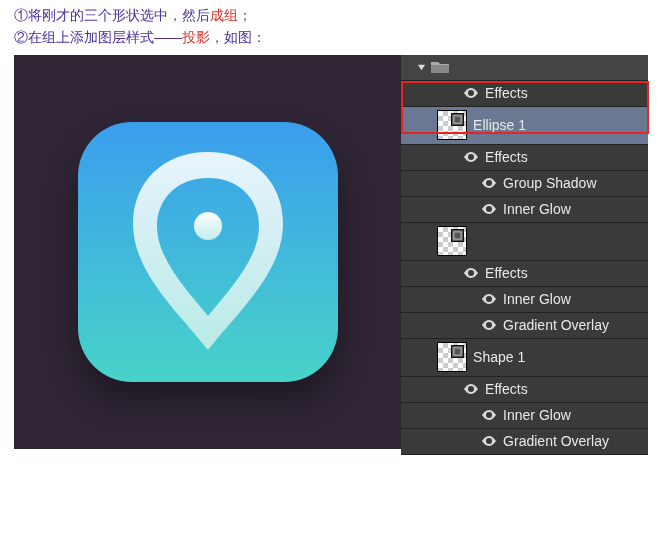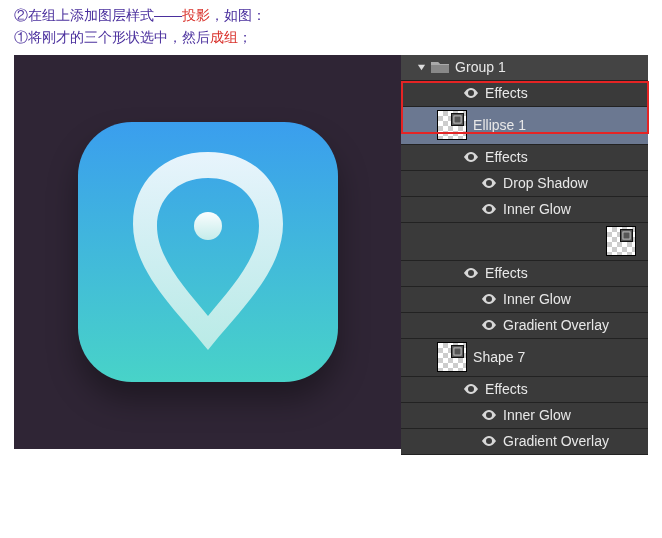--- a/index.html
+++ b/index.html
@@ -54,21 +54,21 @@
     font-size: 14px;
   }
   .layer-row {
     display: flex;
     align-items: center;
     height: 26px;
     border-bottom: 1px solid #222;
     position: relative;
     padding-right: 6px;
   }
-  .layer-row.tall { height: 38px; justify-content: space-between; }
+  .layer-row.tall { height: 38px; }
   .layer-row.group { background: #444; }
   .layer-row.selected { background: #6b7891; }
   .layer-row.effects { background: #3a3a3a; }
   .layer-row .indent { flex-shrink: 0; }
   .eye-icon {
     width: 16px; height: 16px; margin-right: 6px;
     display: inline-flex; align-items:center; justify-content:center;
     flex-shrink:0;
   }
   .eye-icon svg { width: 14px; height: 10px; }
@@ -106,24 +106,24 @@
     border: 2px solid #e52424;
     pointer-events: none;
   }
   .layers-wrap { position: relative; }
 </style>
 </head>
 <body>
 
 <div class="instructions">
   <div>
-    <span>②在组上添加图层样式——</span><span class="highlight-red">投影</span><span>，如图：</span>
+    <span>①将刚才的三个形状选中，然后</span><span class="highlight-red">成组</span><span>；</span>
   </div>
   <div>
-    <span>①将刚才的三个形状选中，然后</span><span class="highlight-red">成组</span><span>；</span>
+    <span>②在组上添加图层样式——</span><span class="highlight-red">投影</span><span>，如图：</span>
   </div>
 </div>
 
 <div class="content-area">
 
   <div class="preview-panel">
     <div class="rounded-icon">
       <svg class="pin-svg" viewBox="0 0 170 220">
         <defs>
           <linearGradient id="pg" x1="0" y1="0" x2="0" y2="1">
@@ -160,21 +160,20 @@
         <svg viewBox="0 0 10 10">
             <polygon points="1,2 9,2 5,8" fill="#ddd"></polygon>
           </svg>
       </span>
       <span class="folder-icon">
         <svg viewBox="0 0 18 14">
             <path d="M0 2h7l2 2h9v9H0z" fill="#888"></path>
             <path d="M0 2h7l2 2h9v1H0z" fill="#aaa"></path>
           </svg>
       </span>
-      <span class="label">Group 1</span>
     </div>
 
     <div class="layer-row effects">
       <span class="indent" style="width:62px"></span>
       <span class="eye-icon">
         <svg viewBox="0 0 14 10">
             <path d="M7 0C3 0 0 5 0 5s3 5 7 5 7-5 7-5-3-5-7-5zm0 8a3 3 0 110-6 3 3 0 010 6z"></path>
           </svg>
       </span>
       <span class="label">Effects</span>
@@ -202,21 +201,21 @@
         </span>
       <span class="label">Effects</span>
     </div>
     <div class="layer-row effects">
       <span class="indent" style="width:80px"></span>
       <span class="eye-icon">
           <svg viewBox="0 0 14 10">
             <path d="M7 0C3 0 0 5 0 5s3 5 7 5 7-5 7-5-3-5-7-5zm0 8a3 3 0 110-6 3 3 0 010 6z"></path>
           </svg>
         </span>
-      <span class="label">Drop Shadow</span>
+      <span class="label">Group Shadow</span>
     </div>
     <div class="layer-row effects">
       <span class="indent" style="width:80px"></span>
       <span class="eye-icon">
           <svg viewBox="0 0 14 10">
             <path d="M7 0C3 0 0 5 0 5s3 5 7 5 7-5 7-5-3-5-7-5zm0 8a3 3 0 110-6 3 3 0 010 6z"></path>
           </svg>
         </span>
       <span class="label">Inner Glow</span>
     </div>
@@ -261,21 +260,21 @@
 
     <div class="layer-row tall">
       <span class="indent" style="width:36px"></span>
       <span class="thumb">
         <span class="thumb-ov">
             <svg viewBox="0 0 10 10">
               <rect x="1" y="1" width="8" height="8" fill="none" stroke="#ccc"></rect>
             </svg>
           </span>
       </span>
-      <span class="label">Shape 7</span>
+      <span class="label">Shape 1</span>
     </div>
     <div class="layer-row effects">
       <span class="indent" style="width:62px"></span>
       <span class="eye-icon">
           <svg viewBox="0 0 14 10">
             <path d="M7 0C3 0 0 5 0 5s3 5 7 5 7-5 7-5-3-5-7-5zm0 8a3 3 0 110-6 3 3 0 010 6z"></path>
           </svg>
         </span>
       <span class="label">Effects</span>
     </div>

